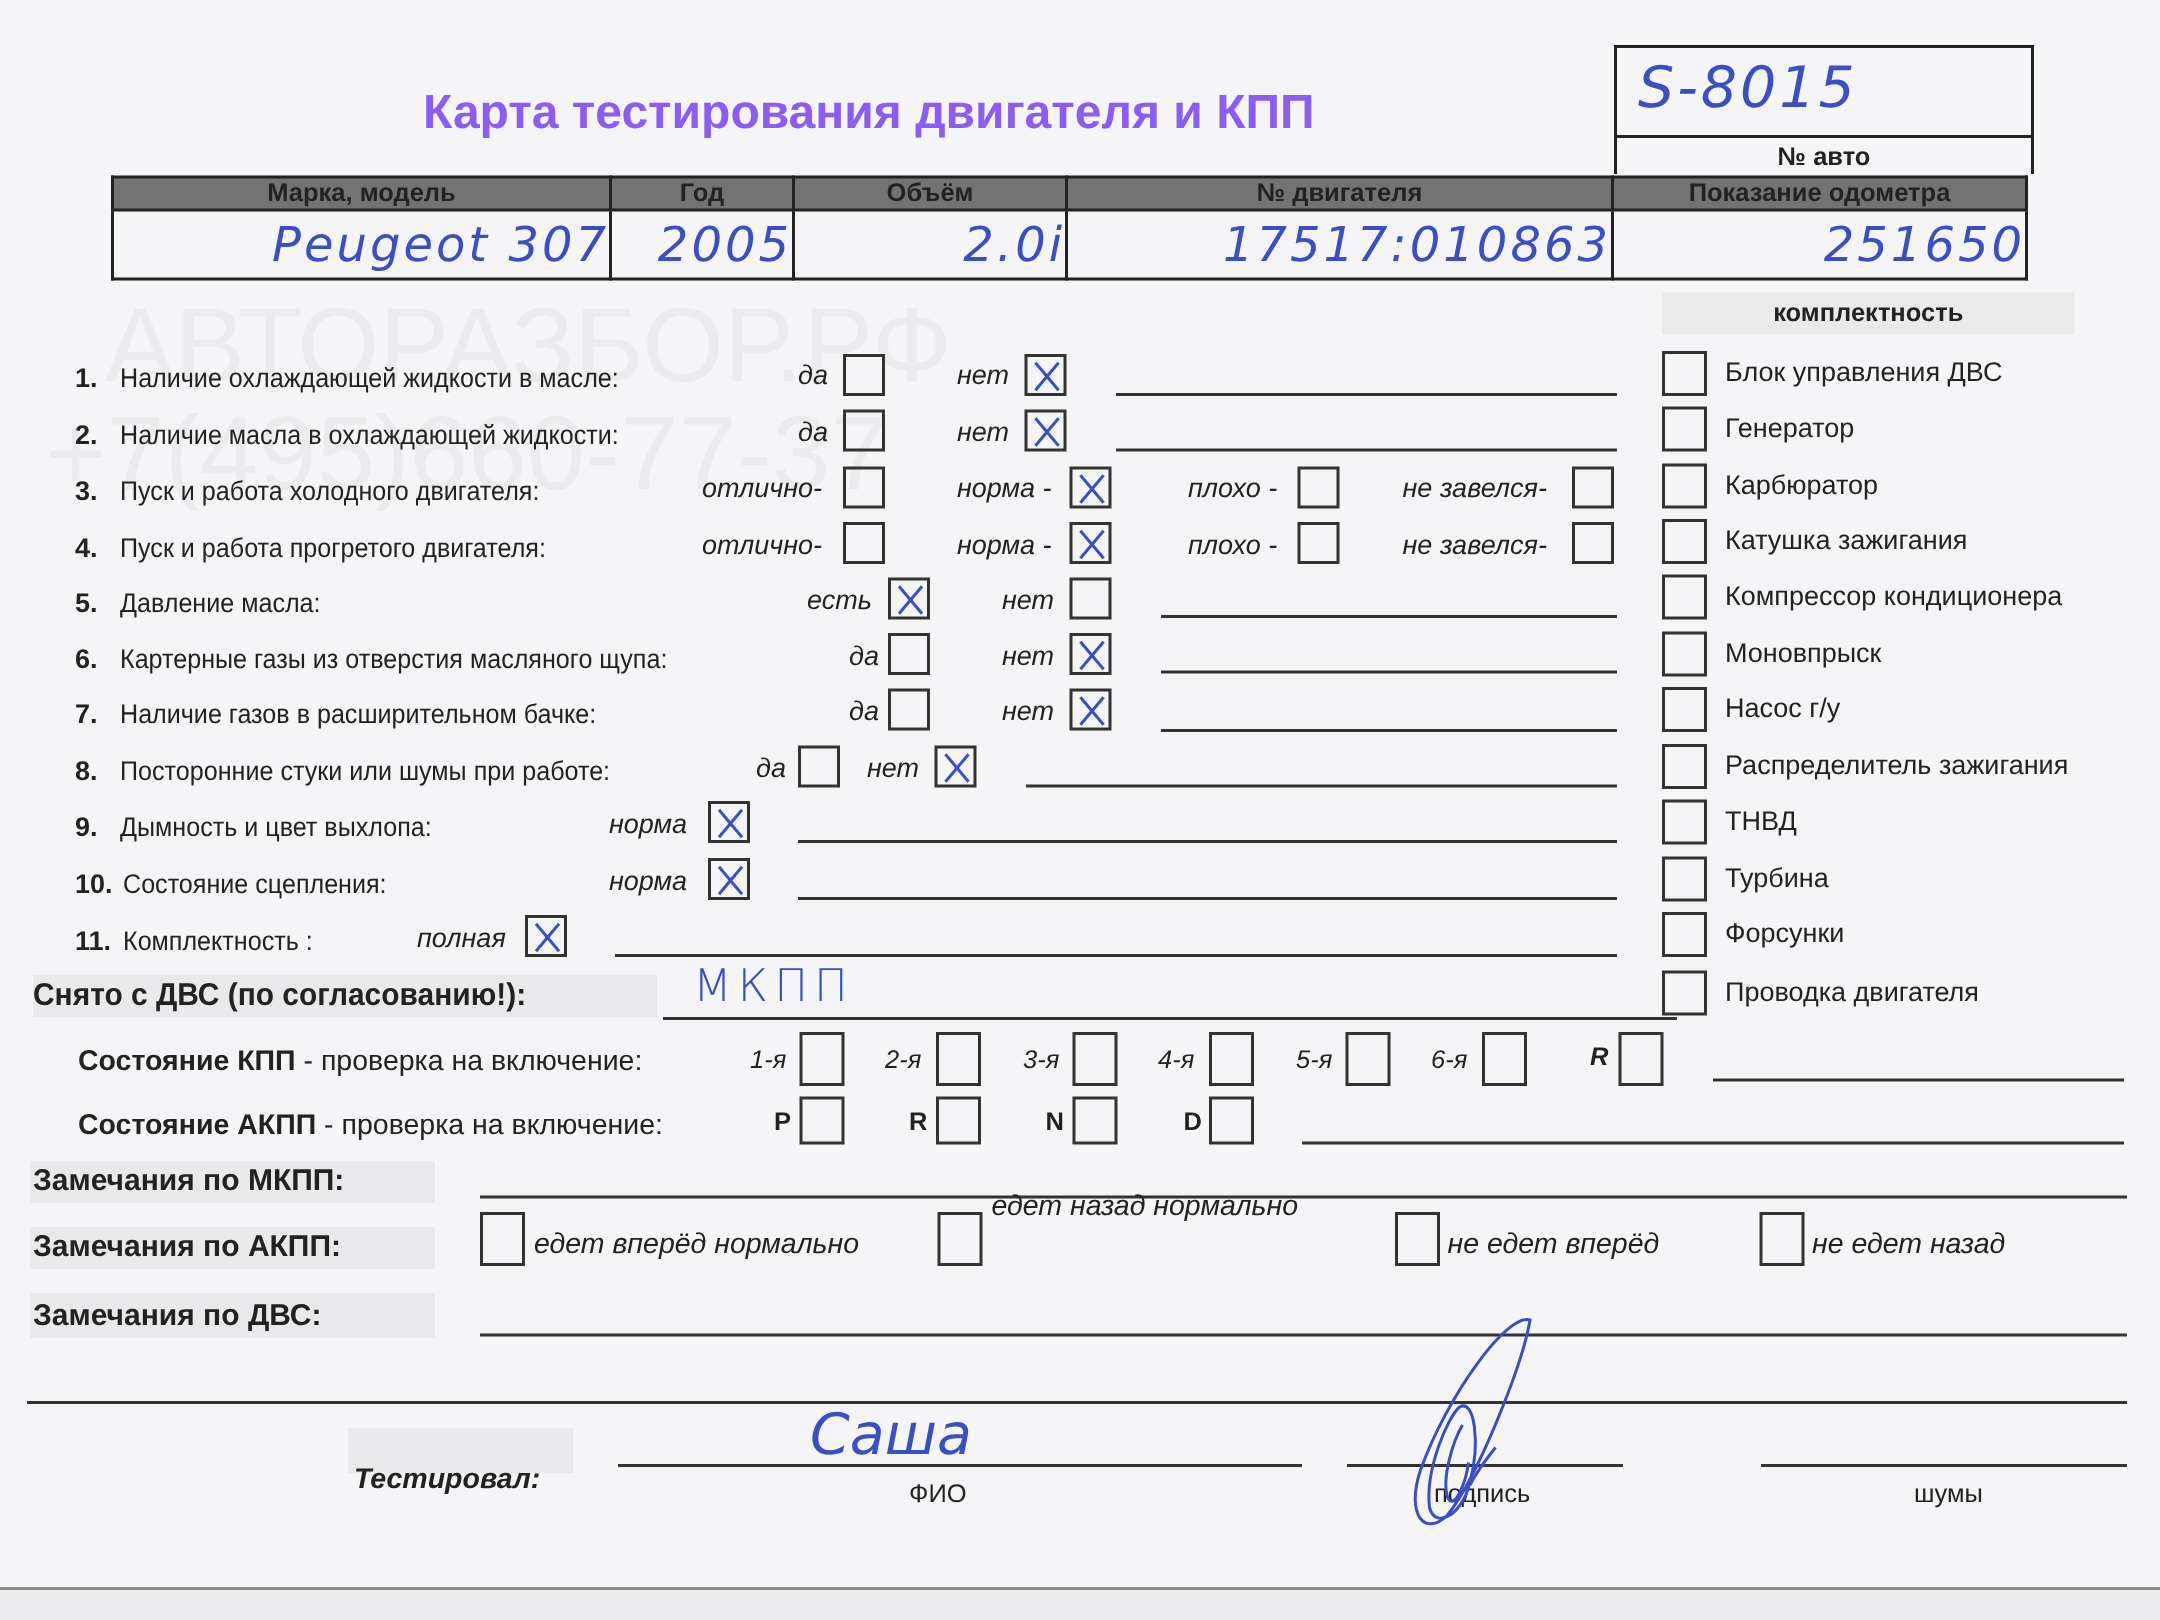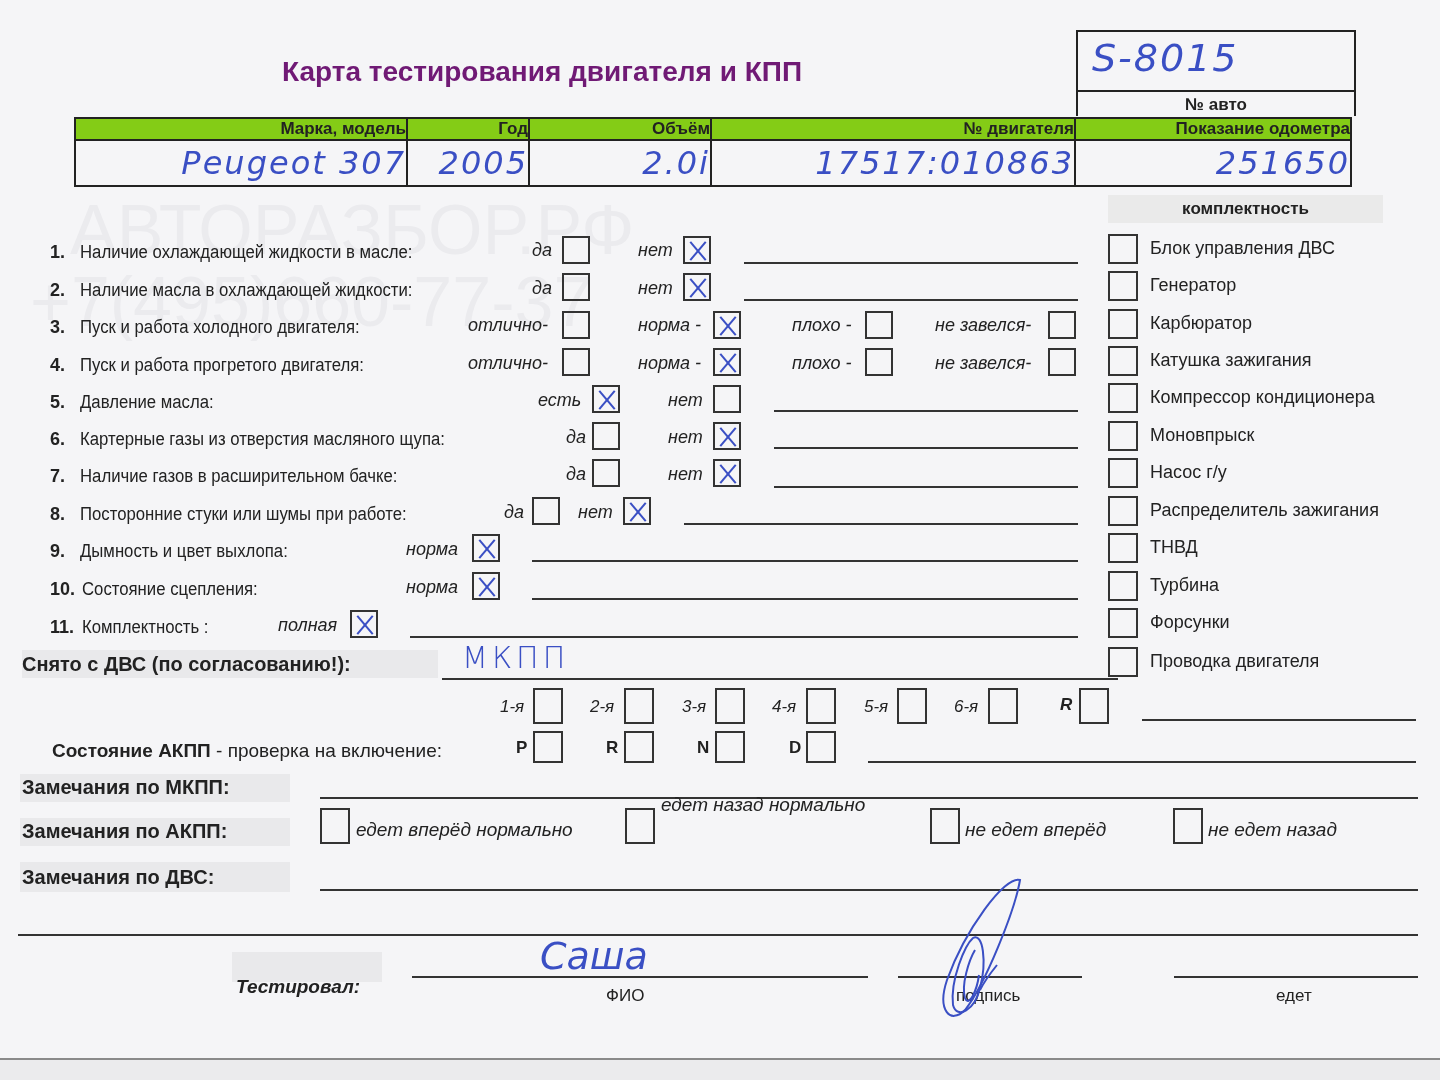--- a/index.html
+++ b/index.html
@@ -5,27 +5,27 @@
   html, body { margin:0; padding:0; }
   body {
     width:1440px; height:1080px; position:relative; overflow:hidden;
     background:#f3f3f5;
     font-family:"Liberation Sans", sans-serif; color:#222;
   }
   .paper { position:absolute; left:0; top:0; width:1440px; height:1060px; background:#f5f5f7; }
   .bottom-edge { position:absolute; left:0; top:1058px; width:1440px; height:22px; background:#ebebed; border-top:2px solid #8a8a8a; }
   .abs { position:absolute; }
   .ink { color:#3a4fc4; font-family:"DejaVu Sans", sans-serif; font-weight:300; font-style:italic; letter-spacing:2px; }
-  .title { left:282px; top:56px; font-size:28px; font-weight:bold; color:#701a75; }
+  .title { left:282px; top:56px; font-size:32px; font-weight:bold; color:#8b5cf6; }
   .watermark { color:rgba(120,120,130,0.07); font-size:70px; white-space:nowrap; }
 
   
   table.hdr { position:absolute; left:74px; top:117px; border-collapse:collapse; }
   table.hdr td { border:2px solid #222; padding:0; text-align:center; }
-  table.hdr td.h { height:20px; font-size:17px; font-weight:bold; background:#84cc16;text-align:right; }
+  table.hdr td.h { height:20px; font-size:17px; font-weight:bold; background:#737373; }
   table.hdr td.v { height:44px; text-align:right; padding-left:6px; font-size:32px; }
   .autobox { position:absolute; left:1076px; top:30px; width:276px; height:84px; border:2px solid #222; border-bottom:none; }
   .autobox .num { position:absolute; left:14px; top:4px; font-size:38px; }
   .autobox .lbl { position:absolute; left:0; top:58px; width:276px; height:26px; border-top:2px solid #222; text-align:center; font-size:17px; font-weight:bold; line-height:26px; }
   .qnum { position:absolute; font-size:18px; font-weight:bold; }
   .qtext { position:absolute; font-size:18px; transform:scaleX(0.93); transform-origin:left; white-space:nowrap; }
   .opt { position:absolute; font-size:18px; font-style:italic; white-space:nowrap; }
   .cb { position:absolute; width:28px; height:28px; border:2px solid #333; box-sizing:border-box; background:transparent; }
   .cb.checked::before, .cb.checked::after {
     content:""; position:absolute; left:12px; top:1px; width:2px; height:24px; background:#3a4fc4;
@@ -210,20 +210,21 @@
   <div class="komp-item" style="top:647px">
       <div class="cb"></div>
       <span>Проводка двигателя</span>
     </div>
 
   <div class="shade" style="left:22px;top:650px;width:416px;height:28px"></div>
   <div class="abs" style="left:22px;top:652px;font-size:21px;font-weight:bold;transform:scaleX(0.95);transform-origin:left;white-space:nowrap">Снято с ДВС (по согласованию!):</div>
   <div class="abs ink" style="left:462px;top:640px;font-size:30px;font-style:normal;letter-spacing:4px">МКПП</div>
   <div class="line" style="left:442px;top:678px;width:676px"></div>
 
+  <div class="abs" style="left:52px;top:697px;font-size:19px;white-space:nowrap"><b>Состояние КПП</b><span> - проверка на включение:</span></div>
   <div class="opt small" style="left:500px;top:697px">1-я</div>
   <div class="cb" style="left:533px;top:688px;width:30px;height:36px"></div>
   <div class="opt small" style="left:590px;top:697px">2-я</div>
   <div class="cb" style="left:624px;top:688px;width:30px;height:36px"></div>
   <div class="opt small" style="left:682px;top:697px">3-я</div>
   <div class="cb" style="left:715px;top:688px;width:30px;height:36px"></div>
   <div class="opt small" style="left:772px;top:697px">4-я</div>
   <div class="cb" style="left:806px;top:688px;width:30px;height:36px"></div>
   <div class="opt small" style="left:864px;top:697px">5-я</div>
   <div class="cb" style="left:897px;top:688px;width:30px;height:36px"></div>
@@ -275,15 +276,15 @@
   <svg class="abs" style="left:925px;top:870px" width="110" height="160" viewBox="0 0 110 160">
     <g fill="none" stroke="#3a4fc4" stroke-width="2">
       <path d="M95 10 C 80 5, 40 60, 22 110 C 12 140, 25 155, 40 140 C 60 115, 90 40, 95 10 Z"></path>
       <path d="M48 68 C 40 75, 25 110, 28 135 C 32 150, 50 140, 55 118 C 62 92, 58 62, 48 68 Z"></path>
       <path d="M50 80 C 44 90, 36 115, 40 128 C 44 138, 52 120, 54 105"></path>
       <path d="M55 120 C 60 110, 68 100, 72 95"></path>
     </g>
   </svg>
 
   <div class="line" style="left:1174px;top:976px;width:244px"></div>
-  <div class="abs small" style="left:1276px;top:986px">едет</div>
+  <div class="abs small" style="left:1276px;top:986px">шумы</div>
 </div>
 <div class="bottom-edge"></div>
 
 </body></html>

